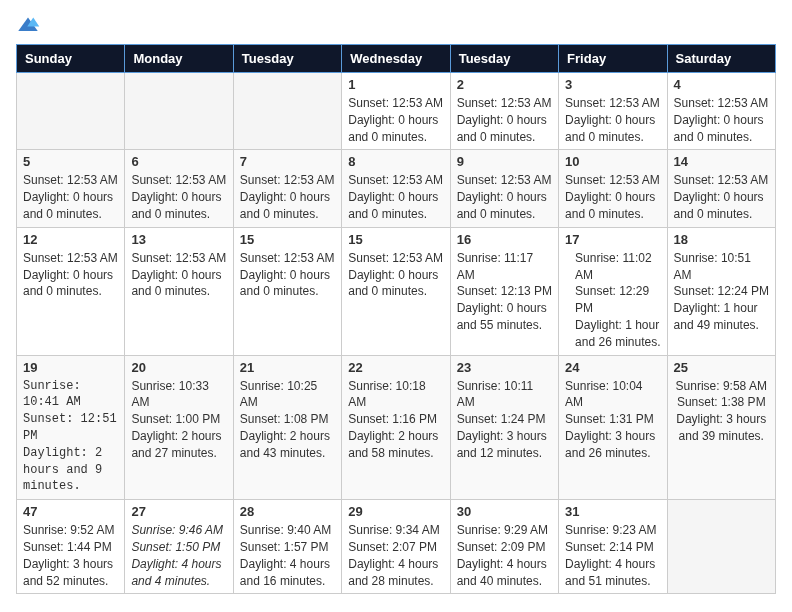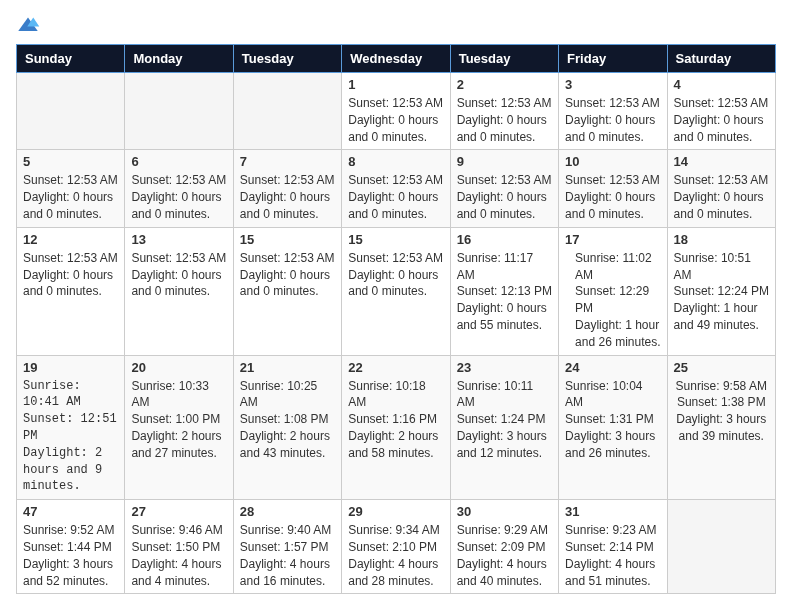--- a/index.html
+++ b/index.html
@@ -260,34 +260,34 @@
       </tr>
       <tr>
         <td>
           <span class="day-number">47</span>
           <div class="day-info" style="white-space: pre-line;">Sunrise: 9:52 AM
 Sunset: 1:44 PM
 Daylight: 3 hours and 52 minutes.</div>
         </td>
         <td>
           <span class="day-number">27</span>
-          <div class="day-info" style="white-space: pre-line;">Sunrise: 9:46 AM
+          <div class="day-info" style="white-space: pre-line; font-style: italic;">Sunrise: 9:46 AM
 Sunset: 1:50 PM
 Daylight: 4 hours and 4 minutes.</div>
         </td>
         <td>
           <span class="day-number">28</span>
           <div class="day-info" style="white-space: pre-line;">Sunrise: 9:40 AM
 Sunset: 1:57 PM
 Daylight: 4 hours and 16 minutes.</div>
         </td>
         <td>
           <span class="day-number">29</span>
           <div class="day-info" style="white-space: pre-line;">Sunrise: 9:34 AM
-Sunset: 2:10 PM
+Sunset: 2:07 PM
 Daylight: 4 hours and 28 minutes.</div>
         </td>
         <td>
           <span class="day-number">30</span>
           <div class="day-info" style="white-space: pre-line;">Sunrise: 9:29 AM
 Sunset: 2:09 PM
 Daylight: 4 hours and 40 minutes.</div>
         </td>
         <td>
           <span class="day-number">31</span>

